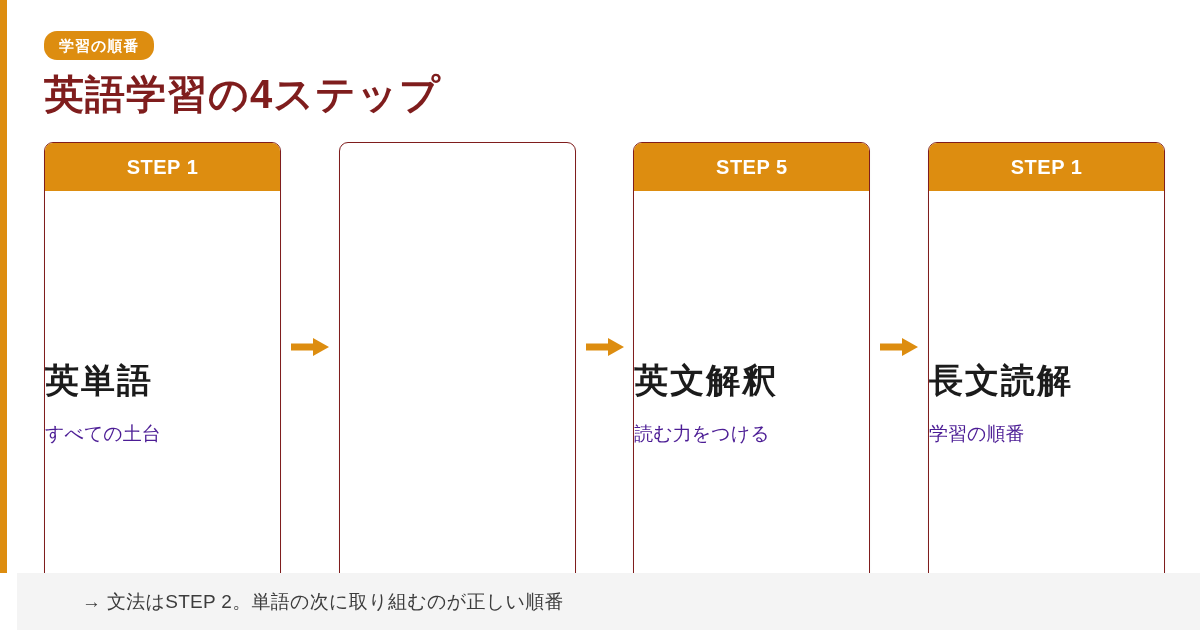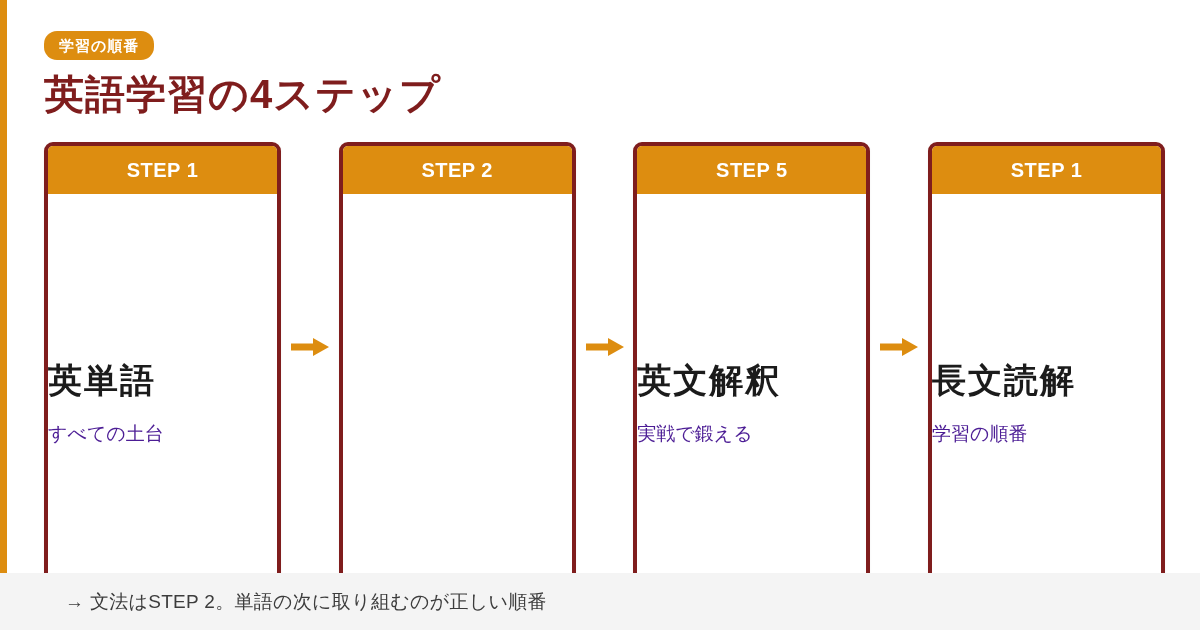--- a/index.html
+++ b/index.html
@@ -41,21 +41,21 @@
   }
   .cards-row {
     display: flex;
     margin-top: 25px;
     align-items: flex-start;
   }
   .card {
     flex: 0 0 237px;
     height: 472px;
     background: #ffffff;
-    border: 4px solid #7f1d1d;
+    border: 1px solid #7f1d1d;
     border-radius: 9px;
     overflow: hidden;
     display: flex;
     flex-direction: column;
     box-shadow: 0 1px 3px rgba(0,0,0,0.05);
   }
   .card-header {
     height: 48px;
     background: #dd8d10;
     color: #ffffff;
@@ -90,21 +90,21 @@
     display: flex;
     justify-content: center;
   }
   .arrow-icon {
     margin-top: 196px;
     width: 38px;
     height: 18px;
   }
   .footer-bar {
     position: absolute;
-    left: 0; right: 0; bottom: 0;
+    left: 17px; right: 0; bottom: 0;
     height: 57px;
     background: #f4f4f4;
     display: flex;
     align-items: center;
     padding-left: 65px;
   }
   .footer-note {
     font-size: 19px;
     color: #3c3c3c;
     letter-spacing: 0.3px;
@@ -130,34 +130,33 @@
         </div>
       </div>
 
       <div class="arrow-cell">
         <svg class="arrow-icon" viewBox="0 0 38 18" xmlns="http://www.w3.org/2000/svg">
           <path d="M0 5.5 H22 V0 L38 9 L22 18 V12.5 H0 Z" fill="#dd8d10"></path>
         </svg>
       </div>
 
       <div class="card">
-        <div class="card-header">STEP 2</div>
       </div>
 
       <div class="arrow-cell">
         <svg class="arrow-icon" viewBox="0 0 38 18" xmlns="http://www.w3.org/2000/svg">
           <path d="M0 5.5 H22 V0 L38 9 L22 18 V12.5 H0 Z" fill="#dd8d10"></path>
         </svg>
       </div>
 
       <div class="card">
         <div class="card-header">STEP 5</div>
         <div class="card-body">
           <div class="card-title">英文解釈</div>
-          <div class="card-subtitle">実戦で鍛える</div>
+          <div class="card-subtitle">読む力をつける</div>
         </div>
       </div>
 
       <div class="arrow-cell">
         <svg class="arrow-icon" viewBox="0 0 38 18" xmlns="http://www.w3.org/2000/svg">
           <path d="M0 5.5 H22 V0 L38 9 L22 18 V12.5 H0 Z" fill="#dd8d10"></path>
         </svg>
       </div>
 
       <div class="card">

